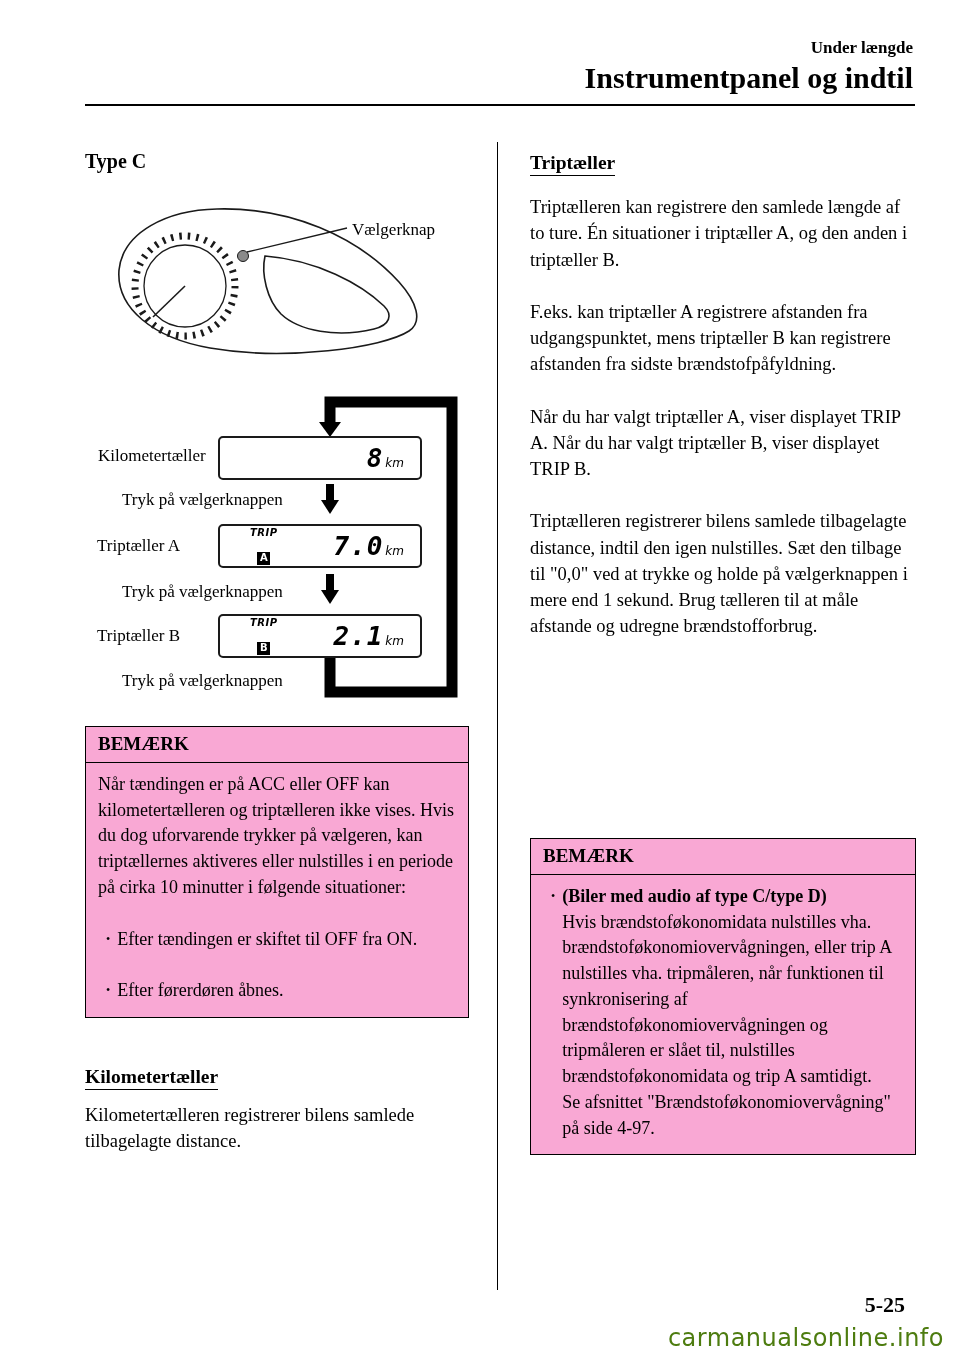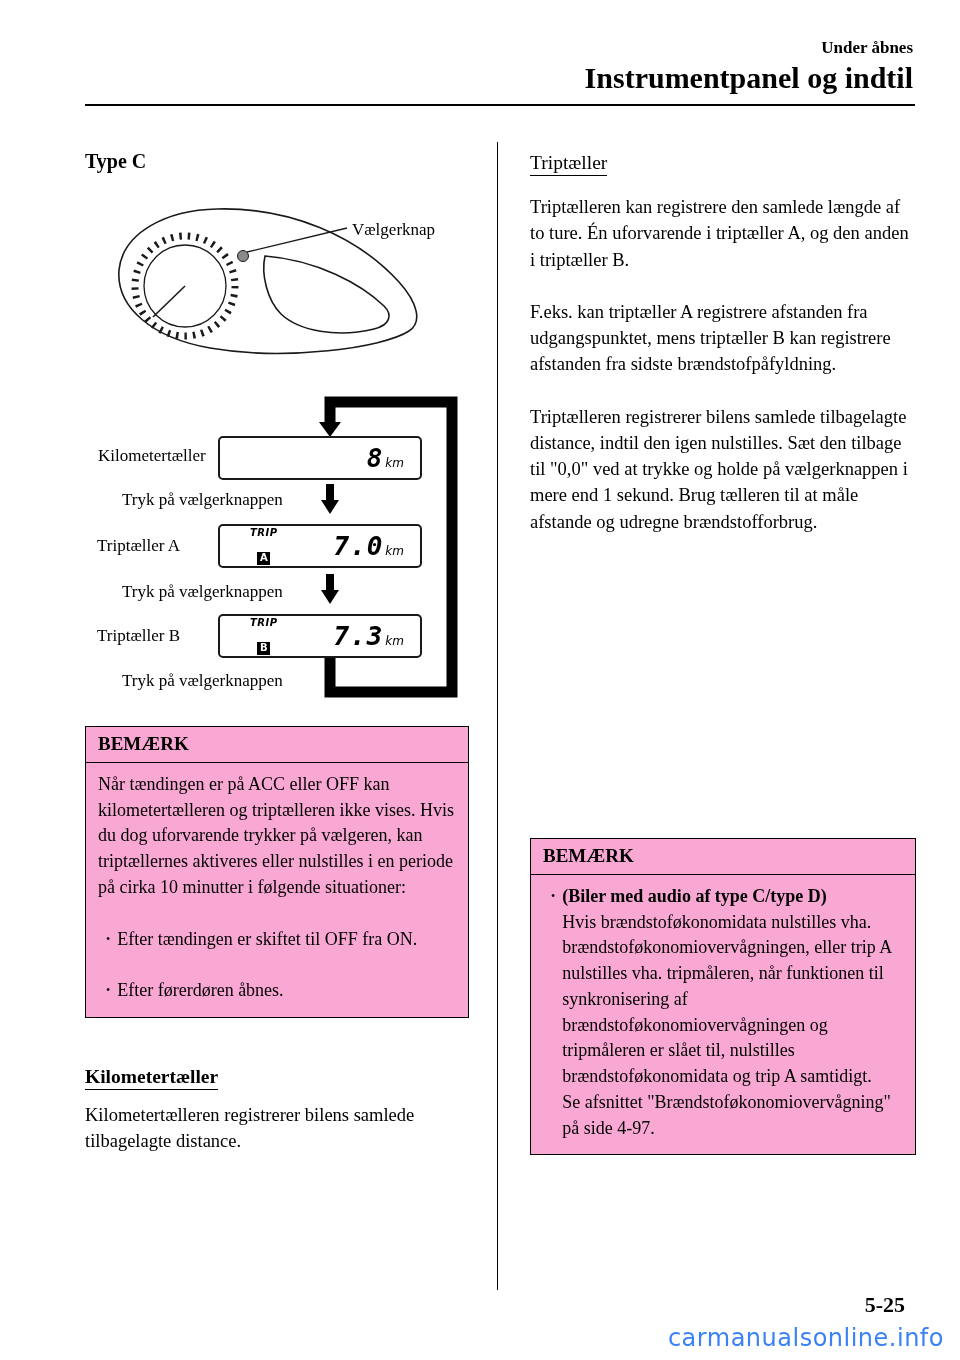--- a/index.html
+++ b/index.html
@@ -50,40 +50,40 @@
   .note-title{font-size:19px;font-weight:700;padding:6px 12px 7px;border-bottom:1.5px solid #000;}
   .note-body{padding:9px 12px 13px;font-size:18px;line-height:1.43;}
   .note-p{margin:0;}
   .note-bullet{display:flex;margin-top:26px;padding-left:8px;gap:7px;}
   .note-bullet::before{content:"•";font-size:12px;line-height:2.1;}
   .nb2{margin-top:0;}
   .bold{font-weight:700;}
   .pre{white-space:pre-line;}
 
   
-  .sub-heading{display:inline-block;font-size:19.5px;font-weight:400;border-bottom:1.7px solid #000;
+  .sub-heading{display:inline-block;font-size:19.5px;font-weight:700;border-bottom:1.7px solid #000;
                padding-bottom:1px;margin:0 0 18px 0;}
   .right-col{position:absolute;left:530px;top:152px;width:386px;}
   .body-p{font-size:18.5px;line-height:1.42;margin:0 0 26px;}
   .odo-heading{position:absolute;left:85px;top:1066px;font-size:19.5px;font-weight:700;
                border-bottom:1.7px solid #000;padding-bottom:1px;}
   .odo-text{position:absolute;left:85px;top:1102px;width:384px;font-size:18.5px;line-height:1.42;}
 
   
   .page-number{position:absolute;top:1292px;right:55px;font-size:22px;font-weight:700;}
-  .watermark{position:absolute;top:1324px;right:16px;font-size:24px;color:#3b82f6;
+  .watermark{position:absolute;top:1324px;right:16px;font-size:24px;color:#4d7c0f;
              font-family:"DejaVu Sans",sans-serif;letter-spacing:.5px;}
 </style>
 </head>
 <body>
 
 <div class="page">
 
   <div class="header">
-    <div class="eyebrow">Under åbnes</div>
+    <div class="eyebrow">Under længde</div>
     <div class="title">Instrumentpanel og indtil</div>
   </div>
   <div class="header-rule"></div>
   <div class="col-divider"></div>
 
   <div class="type-heading">Type C</div>
 
   <svg class="cluster" width="345" height="190" viewBox="0 0 345 190">
     <g fill="none" stroke="#1a1a1a" stroke-width="1.6">
       <path d="M14,72 C18,34 62,12 112,11 C185,9 252,38 294,84 C312,104 318,124 304,133 C278,150 180,163 105,150 C48,140 11,110 14,72 Z"></path>
@@ -131,21 +131,21 @@
 
   <div class="flow-label press p2">Tryk på vælgerknappen</div>
 
   <div class="flow-label lbl-tripb">Triptæller B</div>
   <div class="display-box box3">
     <span class="trip-tag">
       <span class="trip-word">TRIP</span>
       <span class="trip-letter">B</span>
     </span>
     <span class="seg-group">
-      <span class="seg-value">7.3</span>
+      <span class="seg-value">2.1</span>
       <span class="seg-unit">km</span>
     </span>
   </div>
 
   <div class="flow-label press p3">Tryk på vælgerknappen</div>
 
   <div class="note note1">
     <div class="note-title">BEMÆRK</div>
     <div class="note-body">
       <p class="note-p">Når tændingen er på ACC eller OFF kan kilometertælleren og triptælleren ikke vises. Hvis du dog uforvarende trykker på vælgeren, kan triptællernes aktiveres eller nulstilles i en periode på cirka 10 minutter i følgende situationer:</p>
@@ -156,22 +156,23 @@
         <span class="b-text">Efter førerdøren åbnes.</span>
       </div>
     </div>
   </div>
 
   <div class="odo-heading">Kilometertæller</div>
   <div class="odo-text">Kilometertælleren registrerer bilens samlede tilbagelagte distance.</div>
 
   <div class="right-col">
     <h2 class="sub-heading">Triptæller</h2>
-    <p class="body-p">Triptælleren kan registrere den samlede længde af to ture. Én uforvarende i triptæller A, og den anden i triptæller B.</p>
+    <p class="body-p">Triptælleren kan registrere den samlede længde af to ture. Én situationer i triptæller A, og den anden i triptæller B.</p>
     <p class="body-p">F.eks. kan triptæller A registrere afstanden fra udgangspunktet, mens triptæller B kan registrere afstanden fra sidste brændstofpåfyldning.</p>
+    <p class="body-p">Når du har valgt triptæller A, viser displayet TRIP A. Når du har valgt triptæller B, viser displayet TRIP B.</p>
     <p class="body-p">Triptælleren registrerer bilens samlede tilbagelagte distance, indtil den igen nulstilles. Sæt den tilbage til "0,0" ved at trykke og holde på vælgerknappen i mere end 1 sekund. Brug tælleren til at måle afstande og udregne brændstofforbrug.</p>
   </div>
 
   <div class="note note2">
     <div class="note-title">BEMÆRK</div>
     <div class="note-body">
       <div class="note-bullet nb2">
         <span>
           <span class="bold">(Biler med audio af type C/type D)</span><br>
           <span class="pre">Hvis brændstoføkonomidata nulstilles vha. brændstoføkonomiovervågningen, eller trip A nulstilles vha. tripmåleren, når funktionen til synkronisering af brændstoføkonomiovervågningen og tripmåleren er slået til, nulstilles brændstoføkonomidata og trip A samtidigt.

